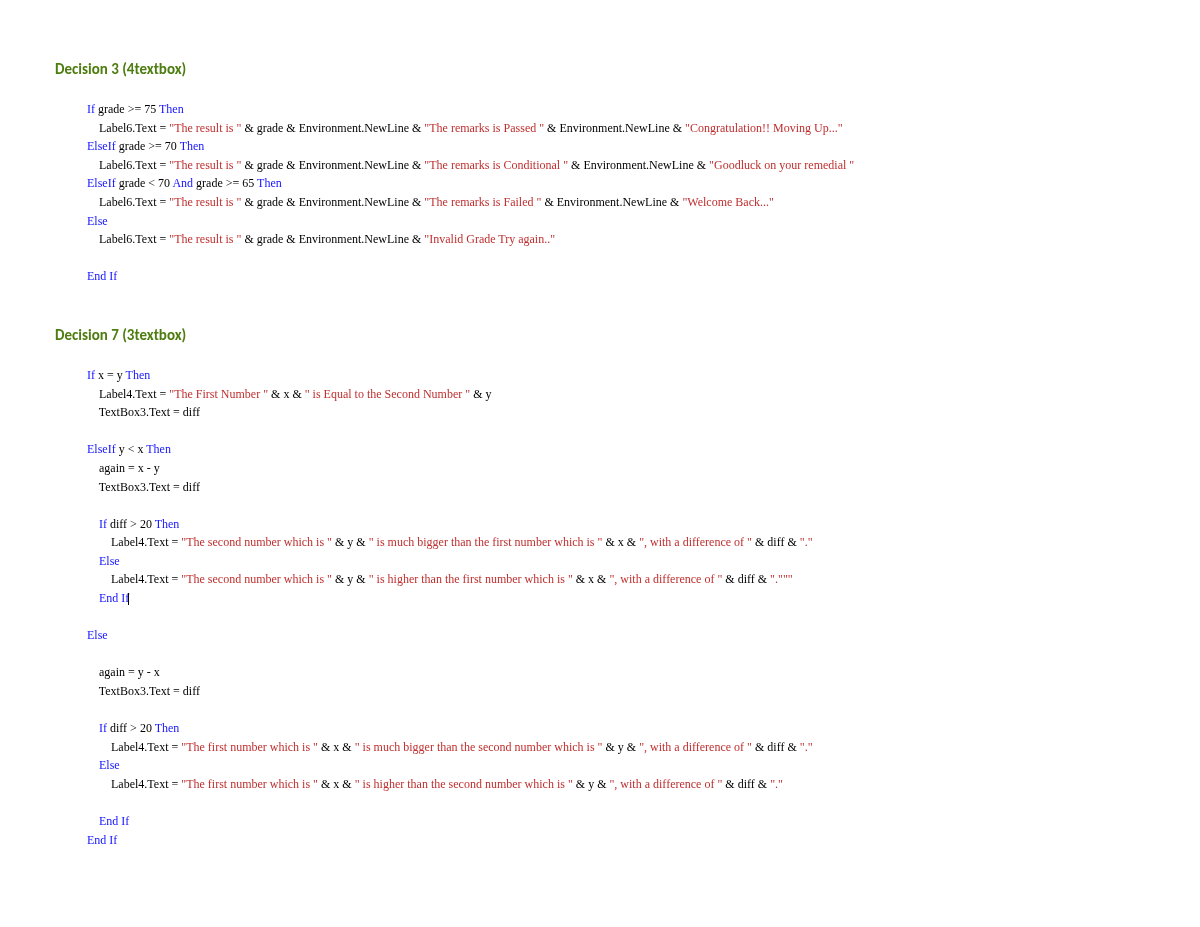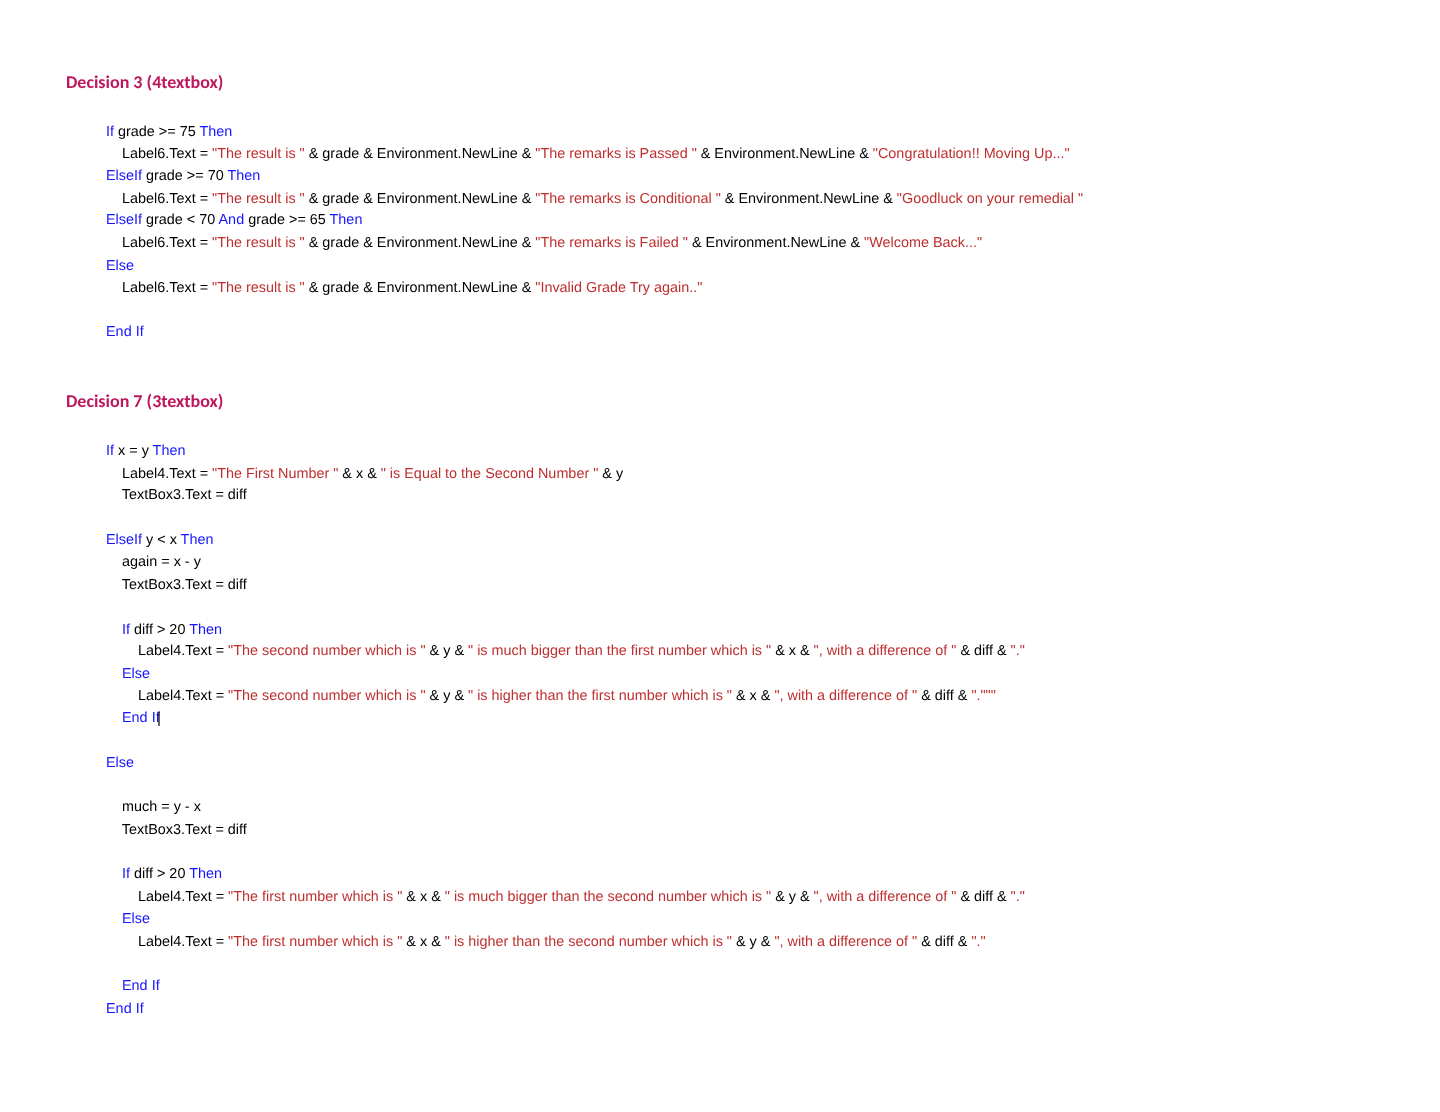--- a/index.html
+++ b/index.html
@@ -7,25 +7,25 @@
       background: #ffffff;
       font-family: "Calibri", "Segoe UI", Arial, sans-serif;
       padding: 60px 55px;
       width: 1200px;
       font-size: 13px;
       color: #000;
     }
     .heading {
       font-weight: bold;
       font-size: 15px;
-      color: #be185d;
+      color: #4d7c0f;
       margin-bottom: 22px;
     }
     .code {
-      font-family: Liberation Sans, sans-serif;
+      font-family: Liberation Serif, serif;
       font-size: 12px;
       line-height: 1.55;
       white-space: pre;
       color: #000;
       margin-left: 20px;
       margin-bottom: 40px;
     }
     .kw   { color: #1414ff; }   
     .str  { color: #bf2f2f; }   
     .cursor {
@@ -64,21 +64,21 @@
 <span>        TextBox3.Text = diff</span>
 
         <span class="kw">If</span><span> diff &gt; 20 </span><span class="kw">Then</span>
 <span>            Label4.Text = </span><span class="str">"The second number which is "</span><span> &amp; y &amp; </span><span class="str">" is much bigger than the first number which is "</span><span> &amp; x &amp; </span><span class="str">", with a difference of "</span><span> &amp; diff &amp; </span><span class="str">"."</span>
         <span class="kw">Else</span>
 <span>            Label4.Text = </span><span class="str">"The second number which is "</span><span> &amp; y &amp; </span><span class="str">" is higher than the first number which is "</span><span> &amp; x &amp; </span><span class="str">", with a difference of "</span><span> &amp; diff &amp; </span><span class="str">"."""</span>
         <span class="kw">End If</span><span class="cursor"></span>
 
     <span class="kw">Else</span>
 
-<span>        much = y - x</span>
+<span>        again = y - x</span>
 <span>        TextBox3.Text = diff</span>
 
         <span class="kw">If</span><span> diff &gt; 20 </span><span class="kw">Then</span>
 <span>            Label4.Text = </span><span class="str">"The first number which is "</span><span> &amp; x &amp; </span><span class="str">" is much bigger than the second number which is "</span><span> &amp; y &amp; </span><span class="str">", with a difference of "</span><span> &amp; diff &amp; </span><span class="str">"."</span>
         <span class="kw">Else</span>
 <span>            Label4.Text = </span><span class="str">"The first number which is "</span><span> &amp; x &amp; </span><span class="str">" is higher than the second number which is "</span><span> &amp; y &amp; </span><span class="str">", with a difference of "</span><span> &amp; diff &amp; </span><span class="str">"."</span>
 
         <span class="kw">End If</span>
     <span class="kw">End If</span></div>
 

